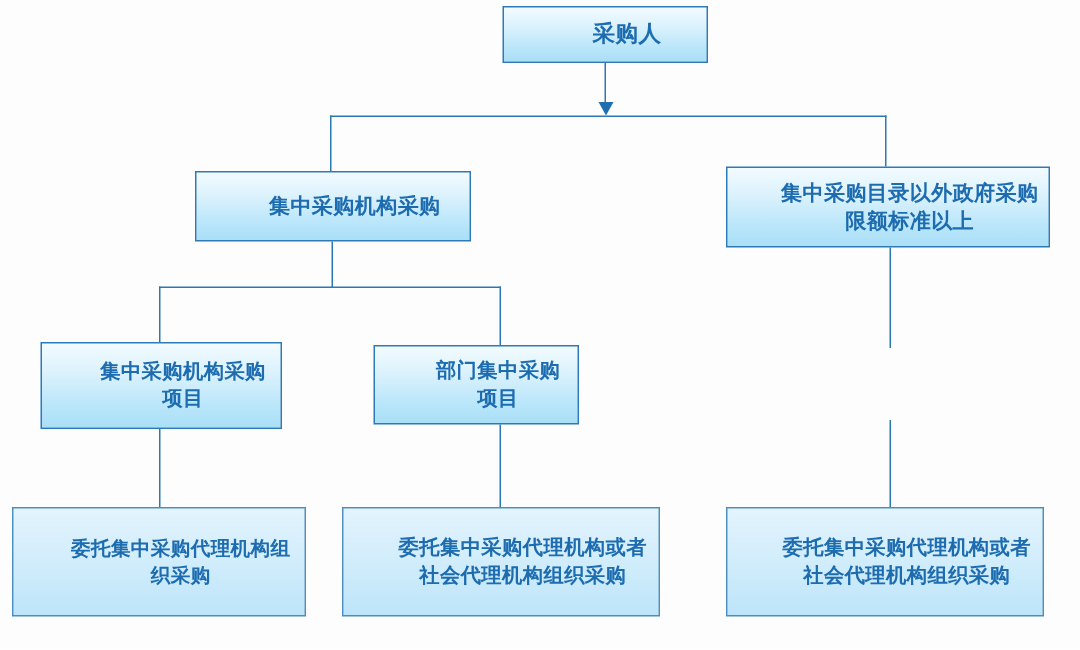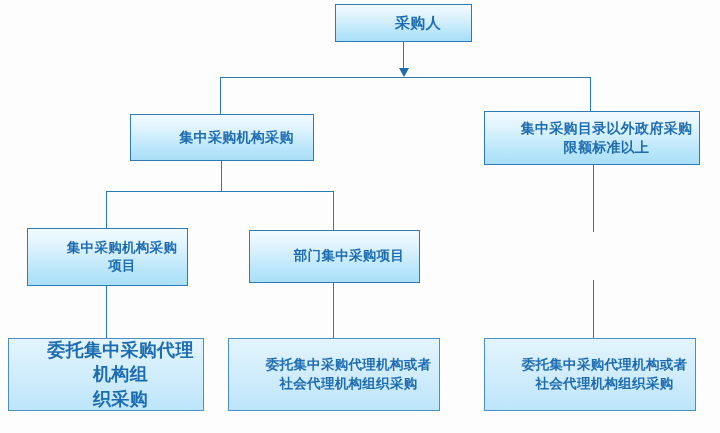--- a/index.html
+++ b/index.html
@@ -45,23 +45,23 @@
   .node.flat {
     background: linear-gradient(to bottom, #e3f4fd 0%, #cfecfb 55%, #bde5fa 100%);
     border-color: #4a8fc0;
   }
 
   
   #node-buyer        { left: 335px; top: 4px;   width: 137px; height: 38px; font-size: 15px; }
   #node-inside       { left: 130px; top: 114px; width: 184px; height: 47px; font-size: 14px; }
   #node-outside      { left: 484px; top: 111px; width: 216px; height: 54px; font-size: 14px; }
   #node-central-org  { left: 27px;  top: 228px; width: 161px; height: 58px; font-size: 13.5px; }
-  #node-dept-central { left: 249px; top: 230px; width: 171px; height: 53px; font-size: 13.5px; font-family: Liberation Serif, serif; }
+  #node-dept-central { left: 249px; top: 230px; width: 137px; height: 53px; font-size: 13.5px; font-family: Liberation Serif, serif; }
   #node-decentral    { left: 514px; top: 232px; width: 161px; height: 48px; font-size: 13.5px; }
-  #node-entrust-1    { left: 8px;   top: 338px; width: 196px; height: 73px; font-size: 18px; }
+  #node-entrust-1    { left: 8px;   top: 338px; width: 196px; height: 73px; font-size: 13px; }
   #node-entrust-2    { left: 228px; top: 338px; width: 212px; height: 73px; font-size: 13.5px; }
   #node-entrust-3    { left: 484px; top: 338px; width: 212px; height: 73px; font-size: 13.5px; }
 
   
   .conn {
     position: absolute;
     background: #2b79b3;
     z-index: 1;
   }
   .conn.v { width: 1px; }

